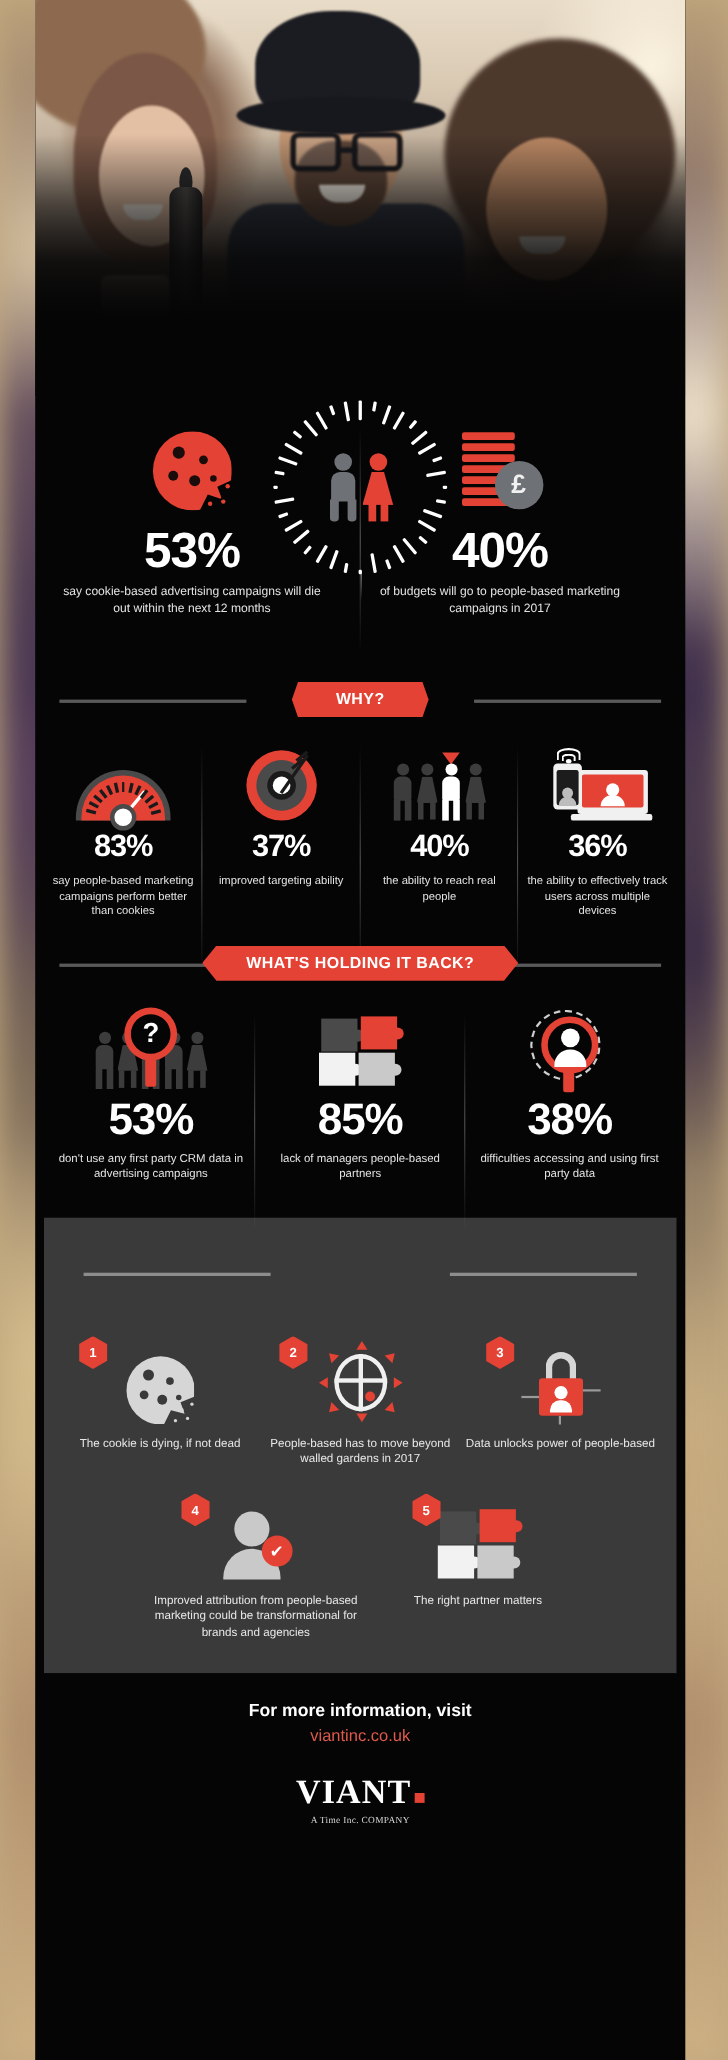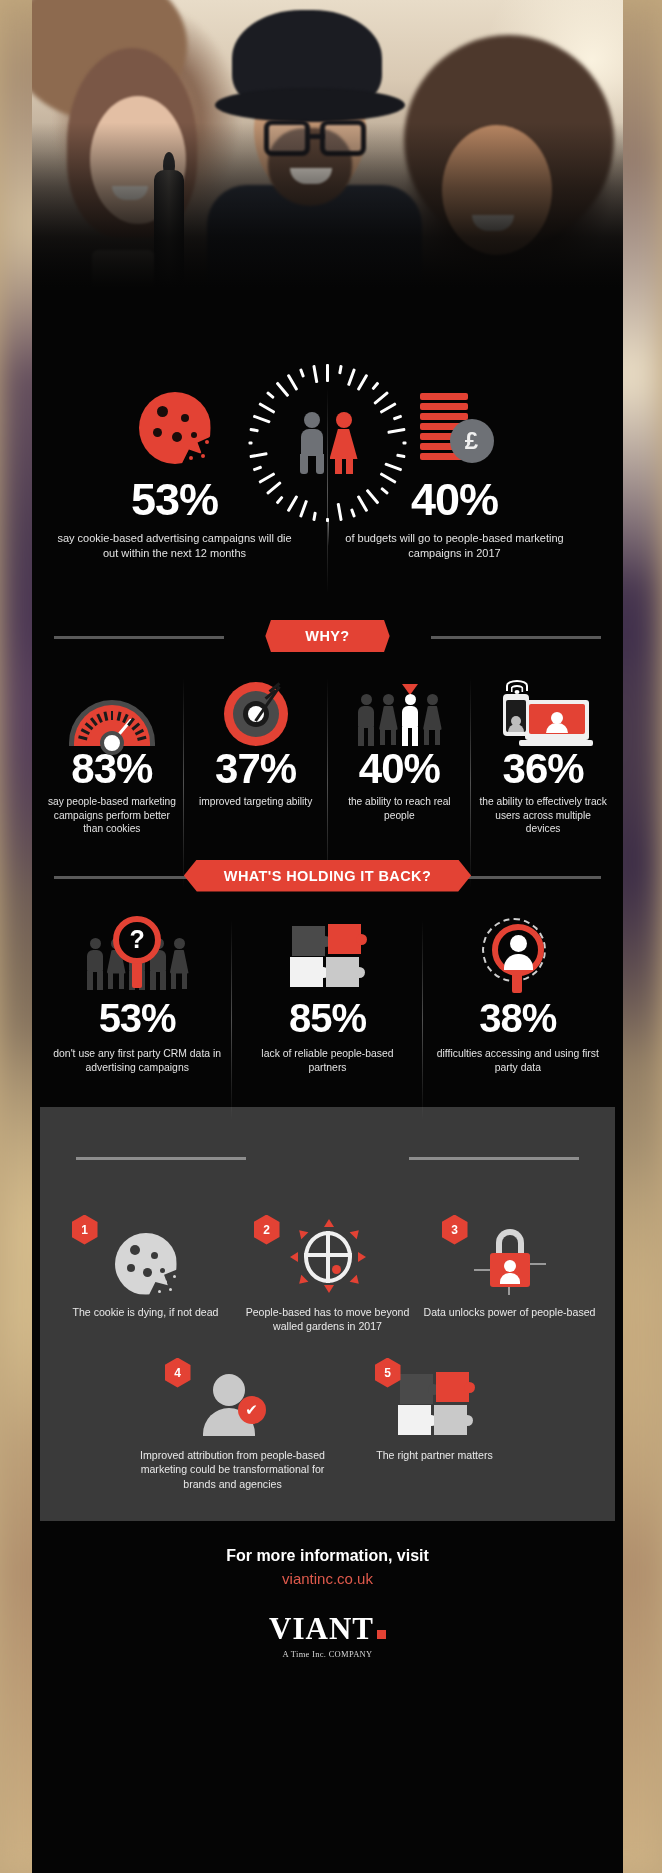--- a/index.html
+++ b/index.html
@@ -136,21 +136,21 @@
   }
   .banner.notch{
     clip-path:polygon(4.5% 0, 95.5% 0, 100% 50%, 95.5% 100%, 4.5% 100%, 0 50%);
     padding:8px 40px;
   }
   
   .row4{ position:relative; display:flex; padding:8px 8px 0; }
   .c4{ flex:1; text-align:center; padding:6px 6px 14px; position:relative; }
   .c4:not(:last-child):after{ content:""; position:absolute; right:0; top:8px; width:1px; height:210px;
     background:linear-gradient(180deg,rgba(255,255,255,0),rgba(255,255,255,.3),rgba(255,255,255,0)); }
-  .c4 .pct{ font-size:42px; line-height:38px; }
+  .c4 .pct{ font-size:28px; line-height:38px; }
   .c4 .cap{ font-size:10.2px; line-height:13.5px; }
   .ic4{ height:74px; display:flex; align-items:flex-end; justify-content:center; padding-bottom:4px; }
   
   .gauge{ position:relative; width:86px; height:46px; }
   .gauge .arc{ position:absolute; inset:0; border-radius:86px 86px 0 0; background:#4a4a4a; }
   .gauge .arc2{ position:absolute; left:5px; right:5px; top:5px; bottom:0;
     border-radius:80px 80px 0 0; background:#e34234; }
   .gauge .tick{ position:absolute; left:50%; bottom:0; width:2.5px; height:9px; background:#1a1a1a;
     transform-origin:50% 100%; margin-left:-1.25px; }
   .gauge .needle{ position:absolute; left:50%; bottom:4px; width:2.5px; height:30px; background:#fff;
@@ -560,21 +560,21 @@
     <div class="c3">
       <div class="ic3">
         <div class="puzzle">
           <div class="pz tl"></div>
             <div class="pz tr"></div>
             <div class="pz bl"></div>
             <div class="pz br"></div>
         </div>
       </div>
       <div class="pct">85%</div>
-      <div class="cap">lack of reliable people-based partners</div>
+      <div class="cap">lack of managers people-based partners</div>
     </div>
     <div class="c3">
       <div class="ic3">
         <div class="pmag">
           <div class="dots"></div>
             <div class="hdl"></div>
             <div class="ring"></div>
             <div class="ph"></div>
             <div class="pb"></div>
         </div>

